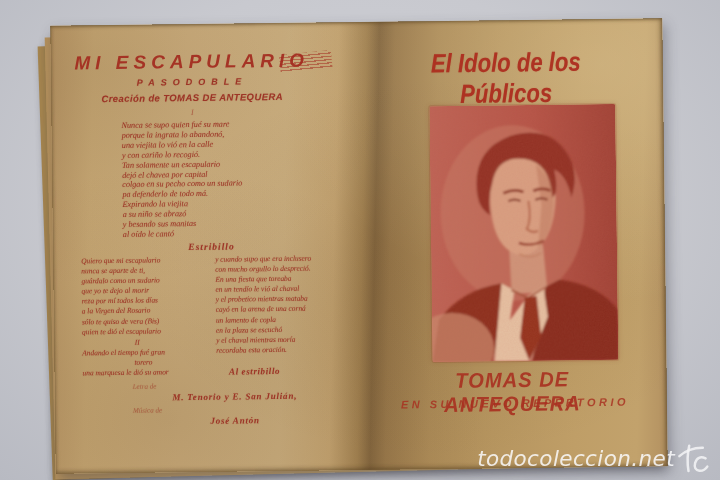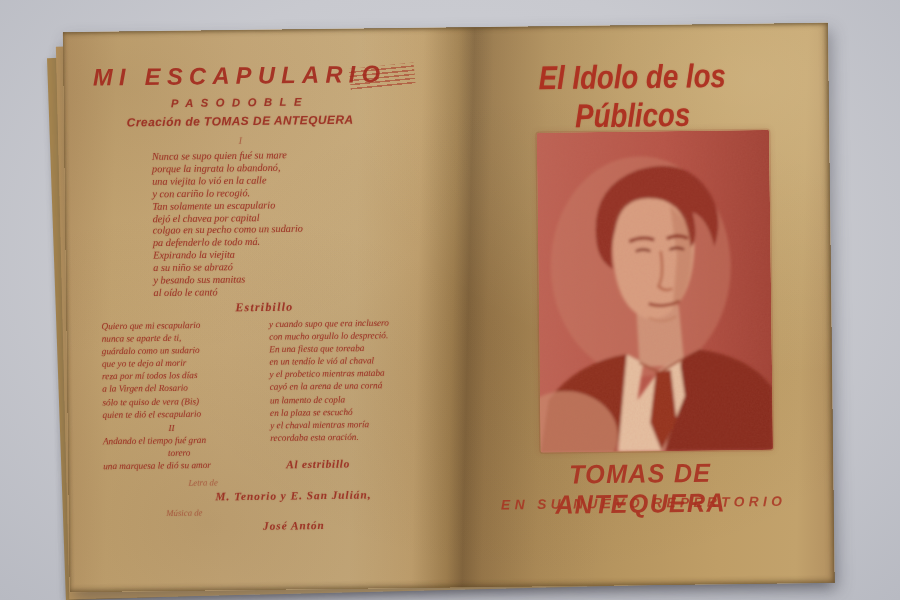--- a/index.html
+++ b/index.html
@@ -44,21 +44,21 @@
   .lp-crea{left:16px;top:68px;width:250px;font-size:9.5px;font-weight:bold;letter-spacing:.4px;}
   .lp-v1lab{left:16px;top:84px;width:250px;font-size:8px;}
   .lp-verse1{left:70px;top:96px;width:200px;font-size:8.2px;line-height:9.9px;}
   .lp-estrib{left:16px;top:218px;width:285px;font-size:9.5px;font-weight:bold;letter-spacing:1px;}
   .lp-cols{left:28px;top:231px;width:276px;display:flex;gap:8px;}
   .lp-col1{width:126px;font-size:7.4px;line-height:10.1px;}
   .lp-col2{width:142px;font-size:7.4px;line-height:10.1px;}
   .lp-iilab{text-align:center;width:110px;margin-top:1px;}
   .lp-v2l2{padding-left:52px;}
   .lp-alest{left:90px;top:343px;width:220px;font-size:9px;font-weight:bold;letter-spacing:.6px;}
-  .lp-credlab1{left:78px;top:358px;font-size:7px;margin-left:18px;}
+  .lp-credlab1{left:78px;top:358px;font-size:7px;}
   .lp-cred1{left:60px;top:368px;width:240px;font-size:9px;font-weight:bold;letter-spacing:.8px;}
   .lp-credlab2{left:78px;top:382px;font-size:7px;}
   .lp-cred2{left:60px;top:392px;width:240px;font-size:9px;font-weight:bold;letter-spacing:.8px;}
   
   .rp-title{left:324px;top:30px;width:262px;font-size:24px;font-weight:bold;
     color:rgba(172,46,31,.92);transform:scale(.92,1.1);transform-origin:center;
     text-shadow:0 0 1px rgba(172,46,31,.4);}
   .rp-photo{left:378px;top:85px;width:186px;height:256px;border-radius:2px;overflow:hidden;
     box-shadow:0 0 0 1px rgba(150,60,40,.2), 0 0 5px rgba(130,60,40,.25);}
   .rp-artist{left:330px;top:348px;width:255px;font-size:21px;font-weight:bold;letter-spacing:1px;
@@ -179,13 +179,21 @@
           </g>
           <rect width="186" height="256" filter="url(#grainF)" opacity="0.3"></rect>
         </svg>
       </div>
 
       <div class="abs ctr rp-artist">TOMAS DE ANTEQUERA</div>
       <div class="abs ctr rp-tag">EN SU NUEVO REPERTORIO</div>
     </div>
   </div>
 
+  <div class="watermark">
+    <span>todocoleccion.net</span>
+    <svg class="tc-glyph" width="30" height="34" viewBox="0 0 36 40">
+      <path d="M15 5 Q10 20 11 35" stroke="rgba(250,250,252,.85)" stroke-width="3" fill="none" stroke-linecap="round"></path>
+      <path d="M2 16 Q15 7 31 9" stroke="rgba(250,250,252,.85)" stroke-width="3" fill="none" stroke-linecap="round"></path>
+      <path d="M33 22 Q24 17 20 26 Q17 34 24 36 Q30 37 34 32" stroke="rgba(250,250,252,.85)" stroke-width="3" fill="none" stroke-linecap="round"></path>
+    </svg>
+  </div>
 </div>
 
 </body></html>

